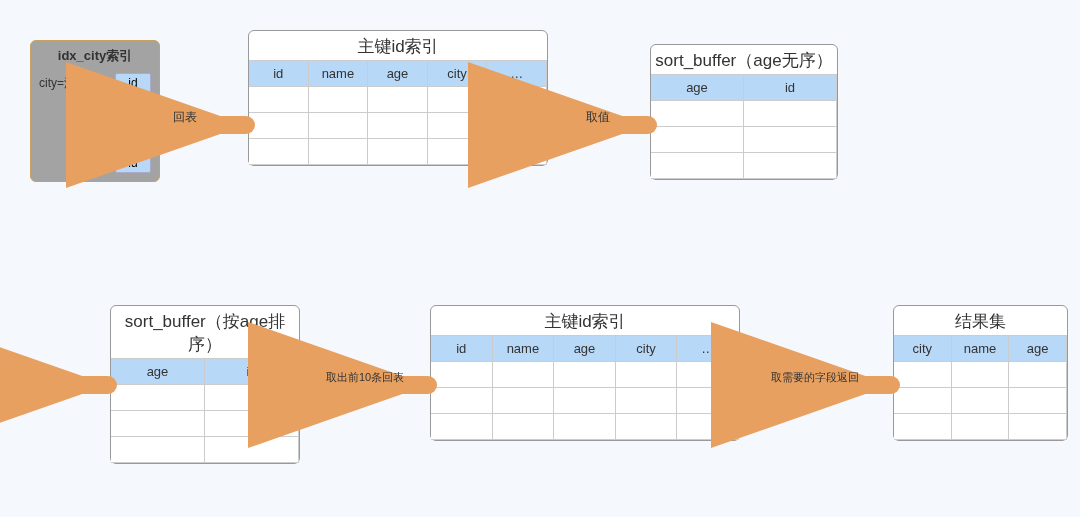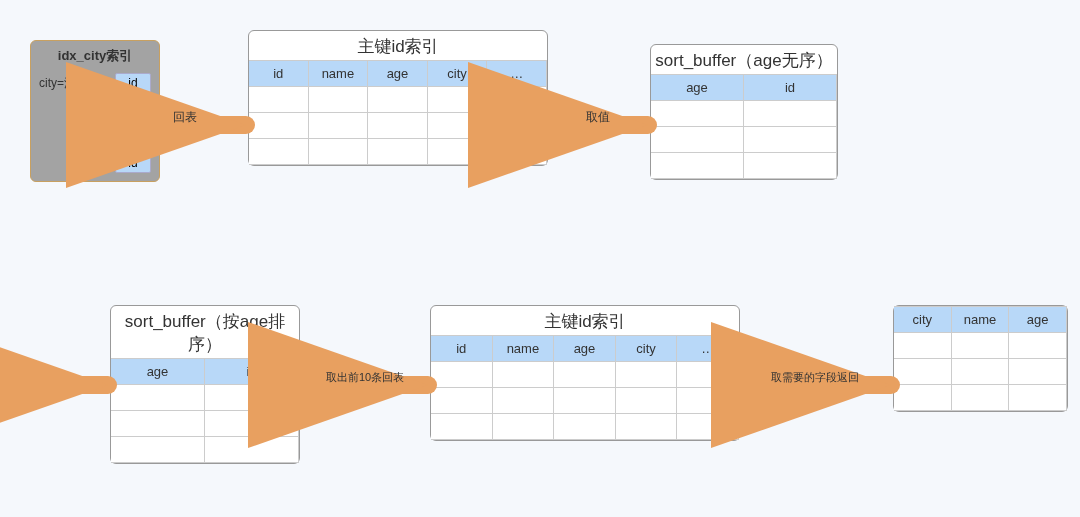--- a/index.html
+++ b/index.html
@@ -229,20 +229,21 @@
       <div class="tbl-cell tbl-empty"></div>
       <div class="tbl-cell tbl-empty"></div>
       <div class="tbl-cell tbl-empty"></div>
       <div class="tbl-cell tbl-empty"></div>
     </div>
   </div>
 
   <div class="arrow-label" style="left:748px; top:370px;">取需要的字段返回</div>
 
   <div class="box" style="left:893px; top:305px; width:175px;">
+    <div class="box-title">结果集</div>
     <div class="tbl" style="grid-template-columns: repeat(3, 1fr);">
       <div class="tbl-cell tbl-header">city</div>
       <div class="tbl-cell tbl-header">name</div>
       <div class="tbl-cell tbl-header">age</div>
       <div class="tbl-cell tbl-empty"></div>
       <div class="tbl-cell tbl-empty"></div>
       <div class="tbl-cell tbl-empty"></div>
       <div class="tbl-cell tbl-empty"></div>
       <div class="tbl-cell tbl-empty"></div>
       <div class="tbl-cell tbl-empty"></div>

